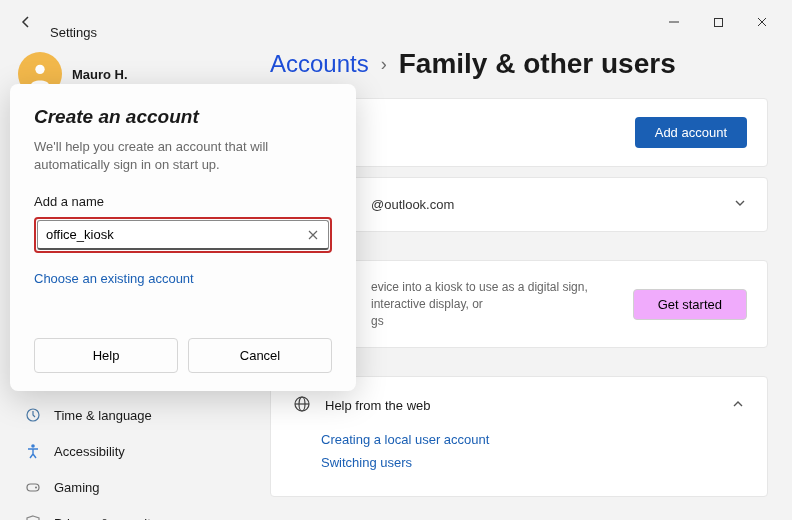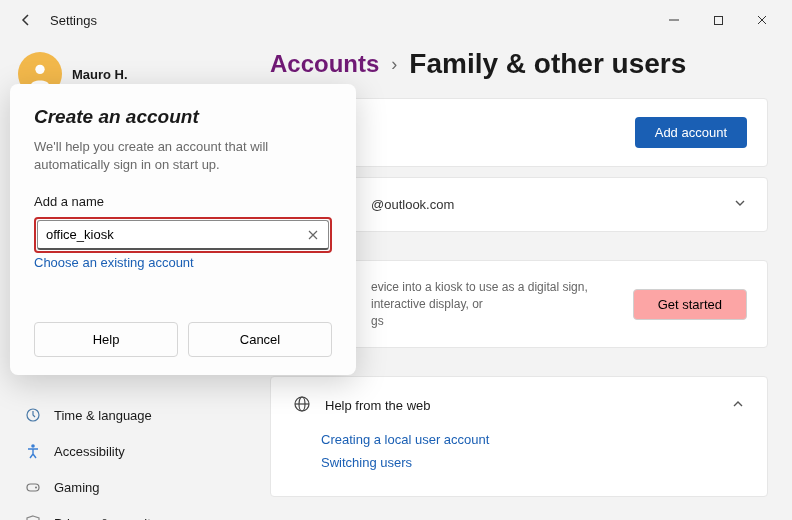--- a/index.html
+++ b/index.html
@@ -1,52 +1,52 @@
 <!DOCTYPE html>
 <html><head>
 <meta charset="utf-8">
 <style>
 * { box-sizing: border-box; margin: 0; padding: 0; font-family: "Segoe UI", -apple-system, sans-serif; }
 body { background: #f3f3f3; width: 792px; height: 520px; overflow: hidden; position: relative; font-size: 13px; color: #1a1a1a; }
-.titlebar { height: 40px; display: flex; align-items: center; padding: 0 8px; }
+.titlebar { height: 40px; display: flex; align-items: flex-end; padding: 0 8px; }
 .back-btn { width: 36px; height: 36px; display: flex; align-items: center; justify-content: center; border-radius: 4px; cursor: pointer; }
 .title { margin-left: 6px; font-size: 13px; }
 .win-controls { margin-left: auto; display: flex; }
 .win-ctrl { width: 44px; height: 36px; display: flex; align-items: center; justify-content: center; cursor: pointer; }
 .content { display: flex; height: calc(100% - 40px); }
 .sidebar { width: 270px; padding: 8px 0 8px 8px; }
 .profile { display: flex; align-items: center; gap: 10px; padding: 4px 10px 12px 10px; }
 .avatar { width: 44px; height: 44px; border-radius: 50%; background: #f2b84b; display: flex; align-items: center; justify-content: center; }
 .avatar svg { width: 28px; height: 28px; }
 .profile-name { font-weight: 600; font-size: 13px; }
 .sidebar-list { display: flex; flex-direction: column; gap: 2px; padding-left: 4px; }
 .side-item { display: flex; align-items: center; gap: 12px; height: 34px; padding: 0 12px; border-radius: 4px; cursor: pointer; }
 .side-icon { width: 18px; height: 18px; display: flex; align-items: center; justify-content: center; }
 .main { flex: 1; padding: 8px 24px 0 0; }
 .breadcrumb { display: flex; align-items: center; gap: 12px; padding: 0 0 18px 0; font-size: 24px; }
-.crumb-accounts { color: #701a75; font-weight: 700; }
+.crumb-accounts { color: #1d4ed8; font-weight: 400; }
 .crumb-sep { color: #6b6b6b; font-size: 18px; }
 .crumb-current { font-weight: 600; font-size: 28px; }
 .panel { background: #fff; border: 1px solid #e6e6e6; border-radius: 4px; padding: 18px 20px; margin-bottom: 10px; display: flex; align-items: center; }
 .panel .panel-label { flex: 1; }
 .btn-primary { background: #1a5fb4; color: #fff; border: none; border-radius: 4px; padding: 8px 20px; font-size: 13px; cursor: pointer; }
 .panel-row { display: flex; align-items: flex-start; gap: 14px; }
 .chev-down { margin-left: auto; color: #666; }
 .kiosk-desc-row { display: flex; align-items: center; gap: 18px; }
 .kiosk-desc { color: #666; font-size: 12px; line-height: 1.4; }
-.btn-outline { background: #fca5a5; border: 1px solid #d0d0d0; border-radius: 4px; padding: 7px 24px; font-size: 13px; cursor: pointer; }
+.btn-outline { background: #f0abfc; border: 1px solid #d0d0d0; border-radius: 4px; padding: 7px 24px; font-size: 13px; cursor: pointer; }
 .help-panel { background: #fff; border: 1px solid #e6e6e6; border-radius: 4px; padding: 18px 22px; }
 .help-header { display: flex; align-items: center; gap: 14px; margin-bottom: 16px; }
 .help-link { color: #1a5fb4; font-size: 13px; margin-left: 28px; margin-bottom: 8px; cursor: pointer; }
 .modal-backdrop { position: absolute; top: 0; left: 0; width: 100%; height: 100%; pointer-events: none; }
 .modal { position: absolute; left: 10px; top: 84px; width: 346px; background: #fdfdfd; border-radius: 8px; box-shadow: 0 8px 32px rgba(0,0,0,0.18); padding: 22px 24px 18px 24px; pointer-events: auto; }
 .modal h2 { font-size: 19px; font-weight: 600; margin-bottom: 10px; font-style: italic; }
 .modal-sub { color: #6a6a6a; font-size: 13px; line-height: 1.4; margin-bottom: 20px; }
 .field-label { font-size: 13px; margin-bottom: 8px; }
-.input-wrap { position: relative; border: 2px solid #c42b2b; border-radius: 4px; padding: 1px; margin-bottom: 2px; }
+.input-wrap { position: relative; border: 2px solid #c42b2b; border-radius: 4px; padding: 1px; margin-bottom: 18px; }
 .input-inner { border: 1px solid #8a8a8a; border-bottom: 2px solid #555; border-radius: 3px; display: flex; align-items: center; padding: 0 8px; height: 30px; background: #fff; }
 .input-inner input { border: none; outline: none; flex: 1; font-size: 13px; background: transparent; }
 .input-clear { color: #666; cursor: pointer; font-size: 14px; padding: 0 2px; }
 .existing-link { color: #1a5fb4; font-size: 13px; cursor: pointer; margin-bottom: 52px; }
 .modal-buttons { display: flex; gap: 10px; }
 .modal-btn { flex: 1; background: #fdfdfd; border: 1px solid #d6d6d6; border-radius: 4px; padding: 9px 0; font-size: 13px; cursor: pointer; text-align: center; }
 .spacer-covered { height: 290px; }
 </style>
 </head>
 <body>

